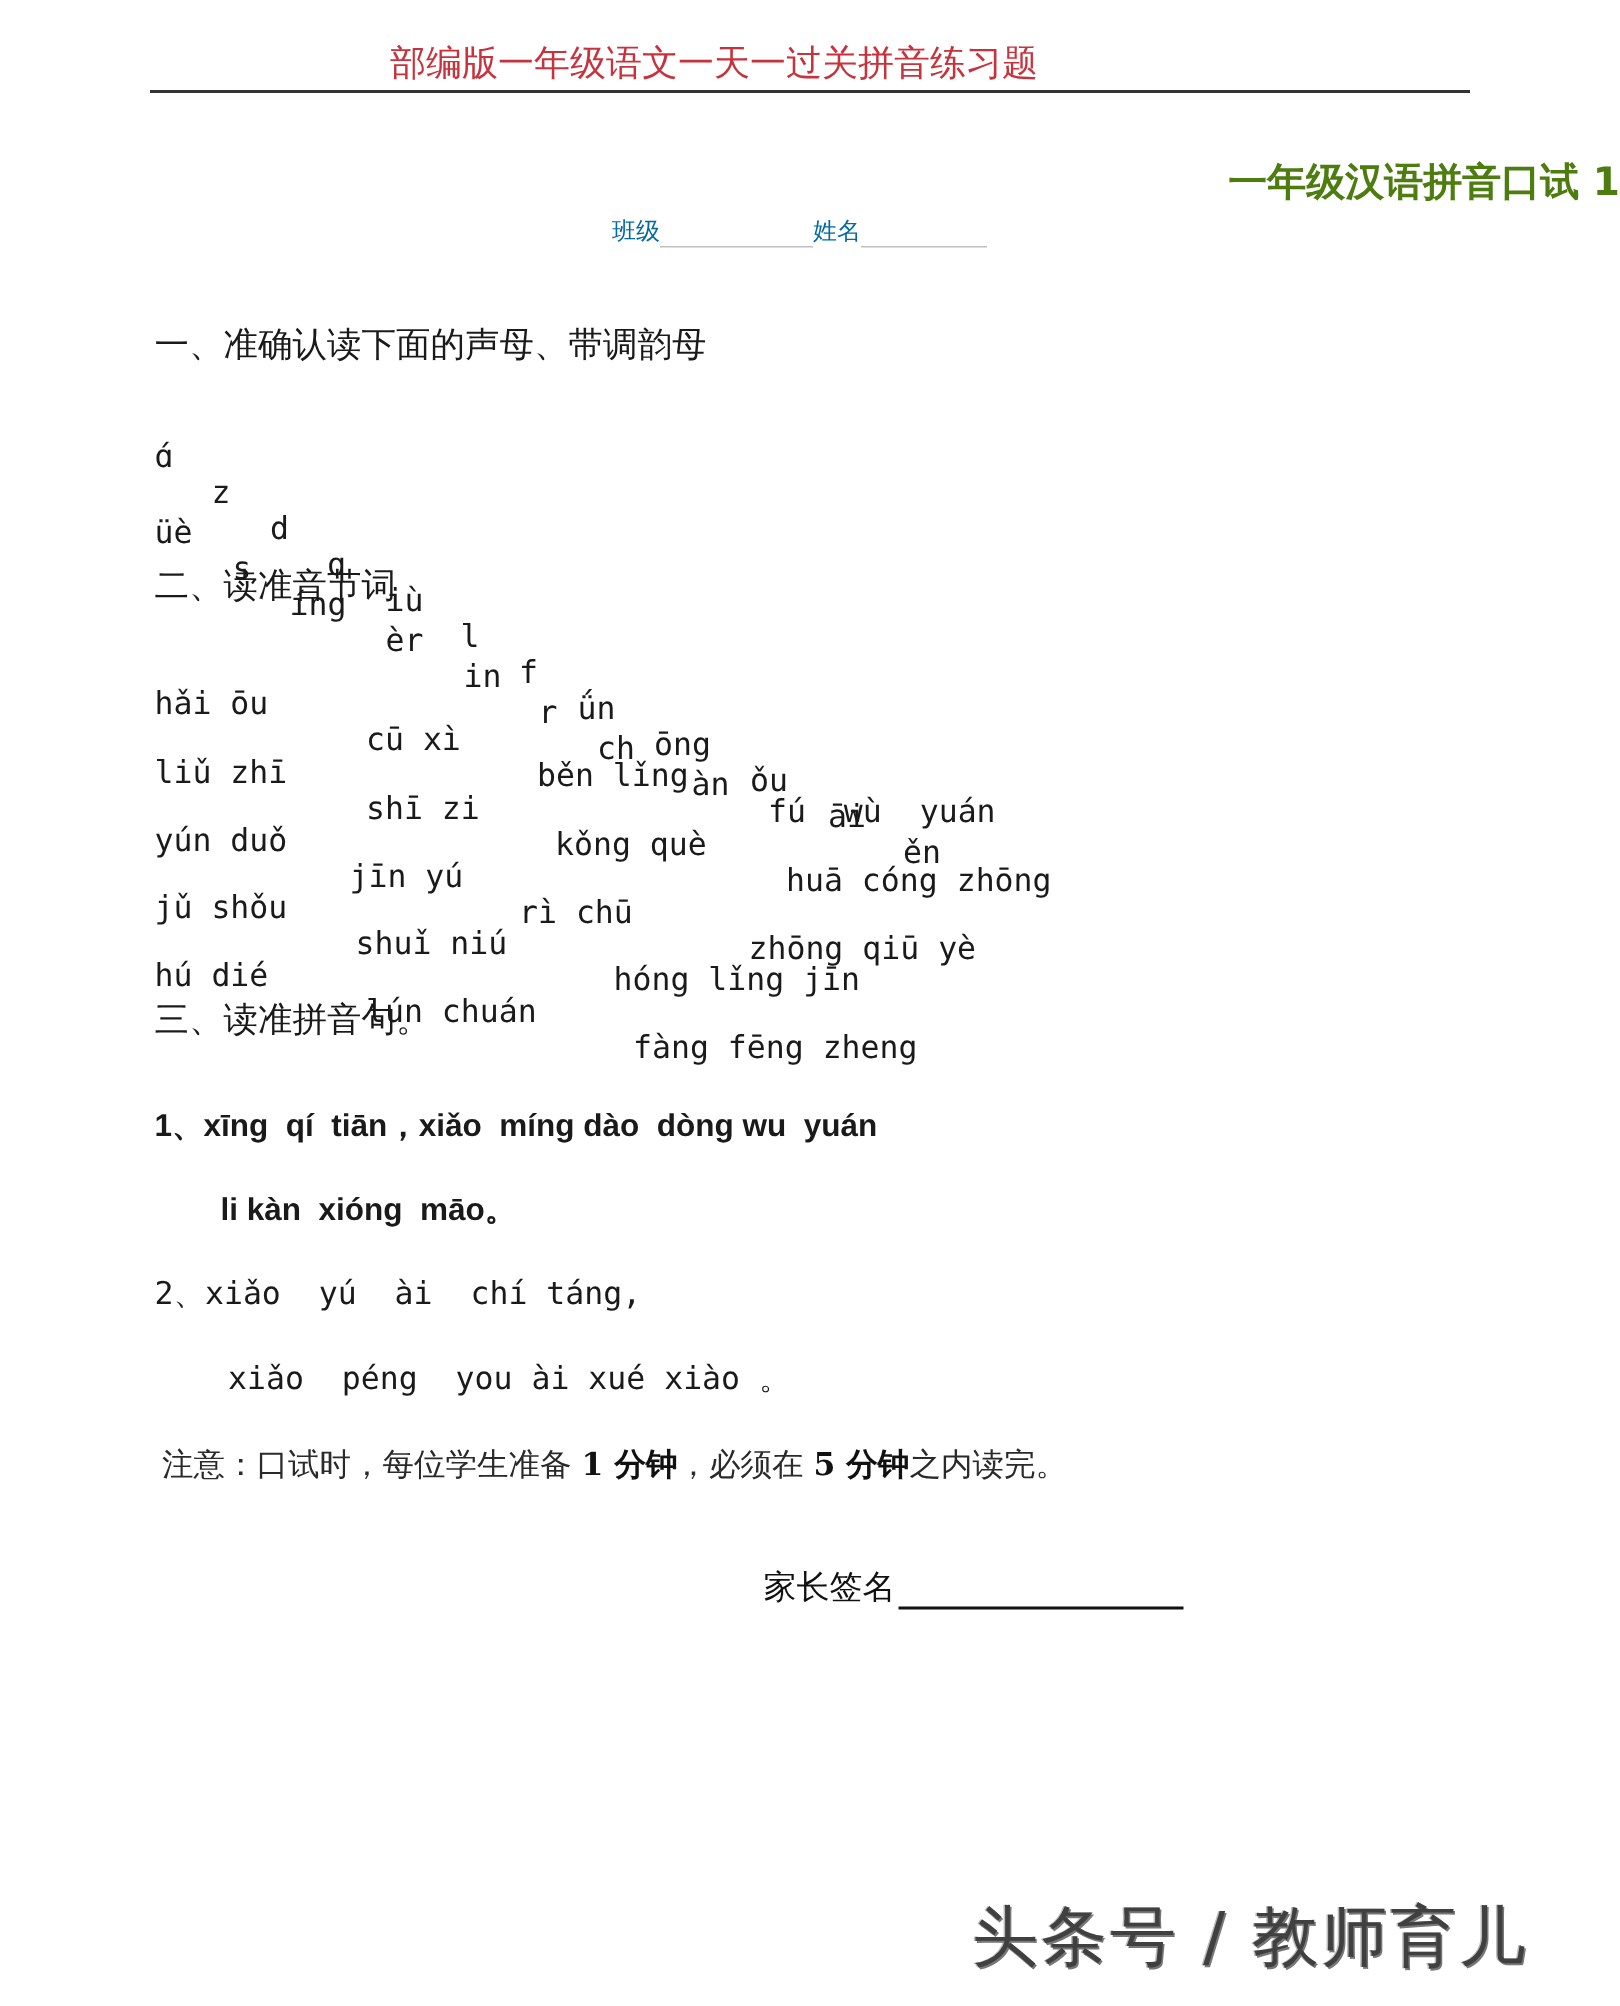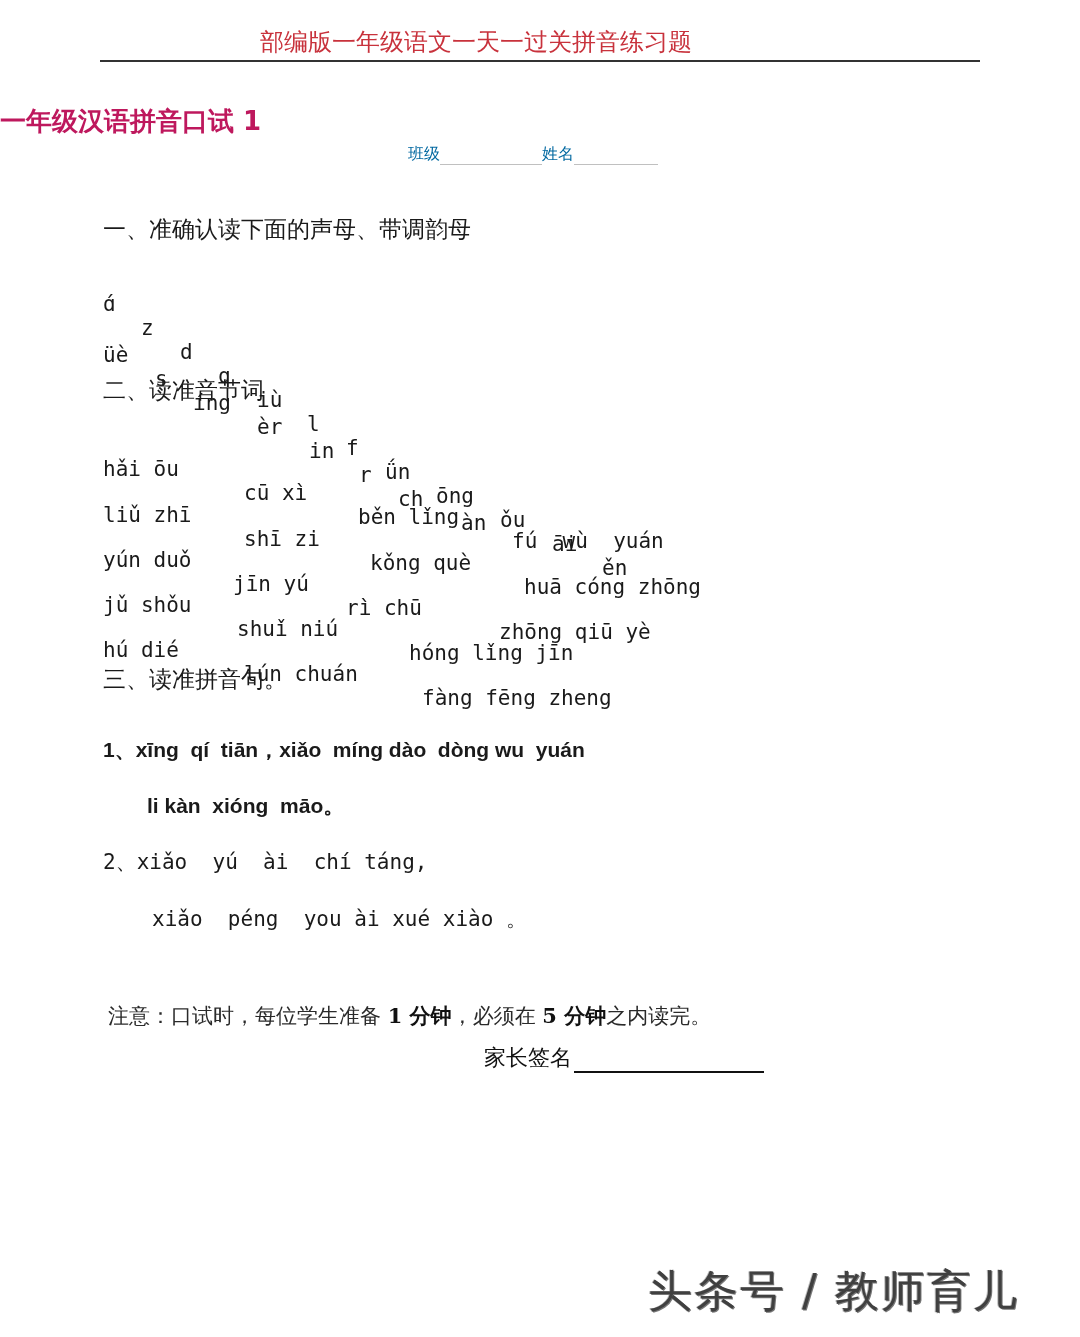--- a/index.html
+++ b/index.html
@@ -7,42 +7,42 @@
       width: 1080px; height: 1337px; background: #ffffff; position: relative; overflow: hidden;
       font-family: "DejaVu Serif", serif; color: #1a1a1a;
     }
     .abs { position: absolute; }
     .header-title {
       left: 0; width: 952px; top: 26px; text-align: center;
       font-family: "DejaVu Serif", serif; font-size: 24px; color: #c8323c; letter-spacing: 0px;
     }
     .header-rule { left: 100px; width: 880px; top: 60px; height: 2px; background: #333; }
     .doc-title {
-      left: 0; width: 1080px; top: 104px; text-align: left;
-      font-family: "DejaVu Sans", sans-serif; font-weight: bold; font-size: 26px; color: #be185d;
+      left: 0; width: 1080px; top: 104px; text-align: right;
+      font-family: "DejaVu Sans", sans-serif; font-weight: bold; font-size: 26px; color: #4d7c0f;
     }
     .class-line {
       left: 408px; top: 144px; font-family: "DejaVu Sans", sans-serif; font-size: 16px; color: #0369a1;
       display: flex; align-items: flex-end;
     }
     .blank { display: inline-block; border-bottom: 1px solid #c0c0c0; height: 18px; }
     .section-heading {
       left: 103px; font-family: "DejaVu Sans", sans-serif; font-size: 23px; color: #1a1a1a;
     }
     .pinyin {
       font-family: "DejaVu Sans Mono", monospace; font-size: 21px; color: #1a1a1a; white-space: pre;
     }
     .sentence { font-family: "DejaVu Sans Mono", monospace; font-size: 21px; white-space: pre; color: #1a1a1a; margin-top: 24px; }
     .sentence.bold { font-weight: bold; font-family: "Liberation Sans", sans-serif; }
     .note {
-      left: 108px; top: 962px; font-family: "DejaVu Serif", serif; font-size: 21px; color: #2a2a2a; white-space: pre; margin-top: 40px;
+      left: 108px; top: 962px; font-family: "DejaVu Serif", serif; font-size: 21px; color: #2a2a2a; white-space: pre;
     }
     .note b { font-weight: bold; color: #111; }
     .sign {
-      left: 484px; top: 1043px; font-family: "DejaVu Serif", serif; font-size: 22px; color: #111;
+      left: 509px; top: 1043px; font-family: "DejaVu Serif", serif; font-size: 22px; color: #111;
       display: flex; align-items: flex-end;
     }
     .sign-line { display: inline-block; width: 190px; border-bottom: 2px solid #111; height: 28px; margin-left: 2px; }
     .watermark {
       left: 648px; top: 1262px; font-family: "DejaVu Sans", sans-serif; font-size: 44px; color: #404040;
       letter-spacing: 2px; text-shadow: 1px 1px 0 #777, -1px 0 0 #bbb;
     }
   </style>
 </head>
 <body>

